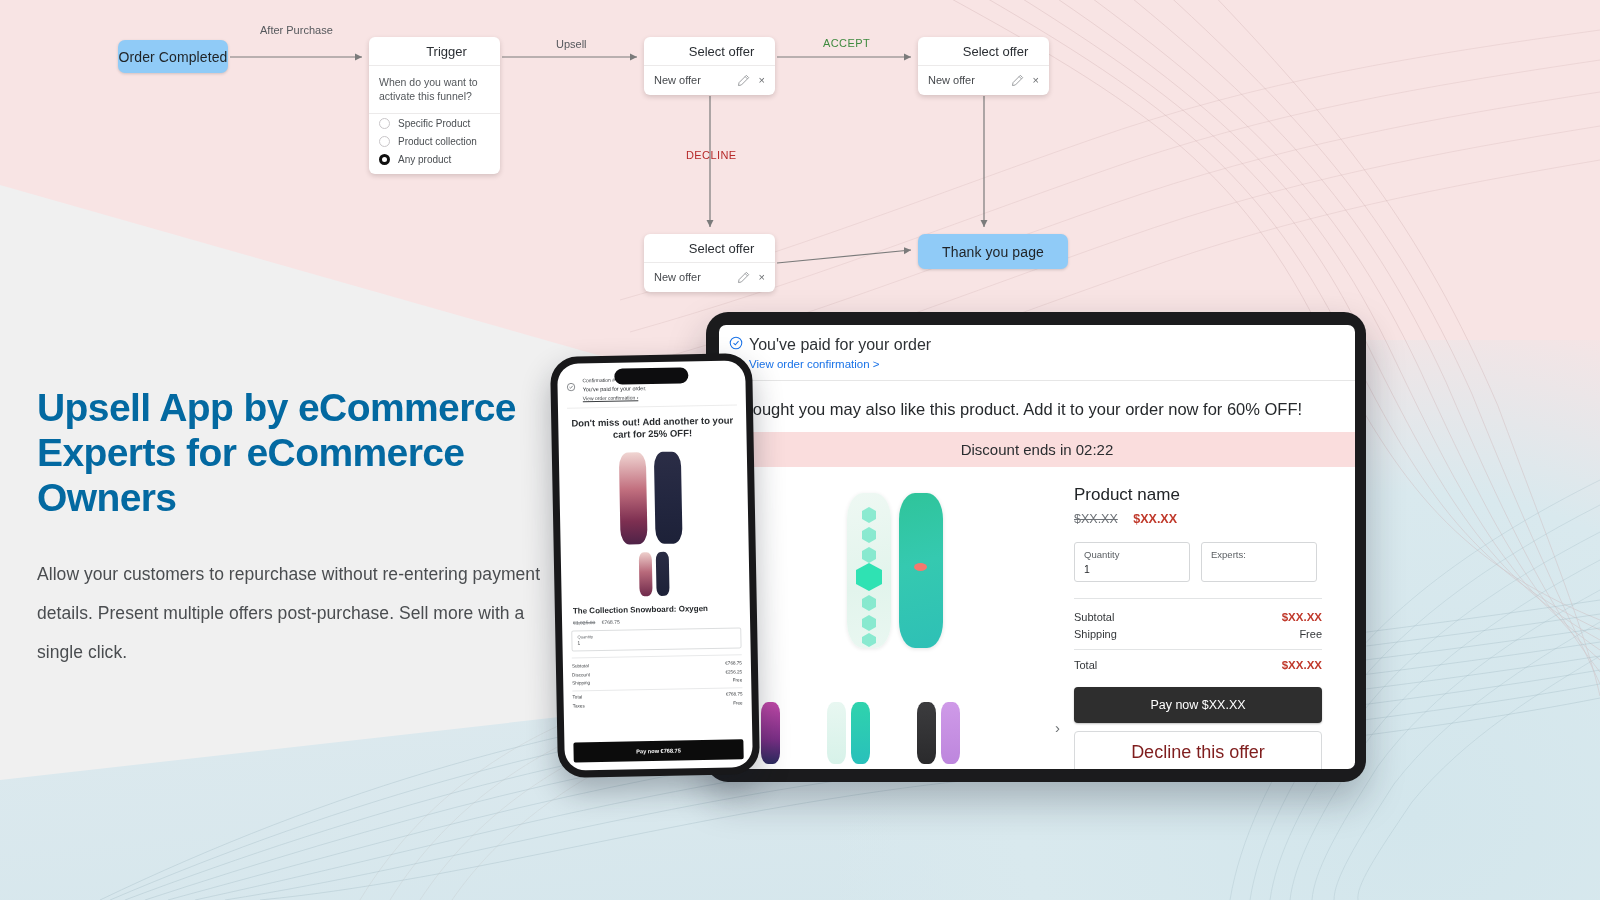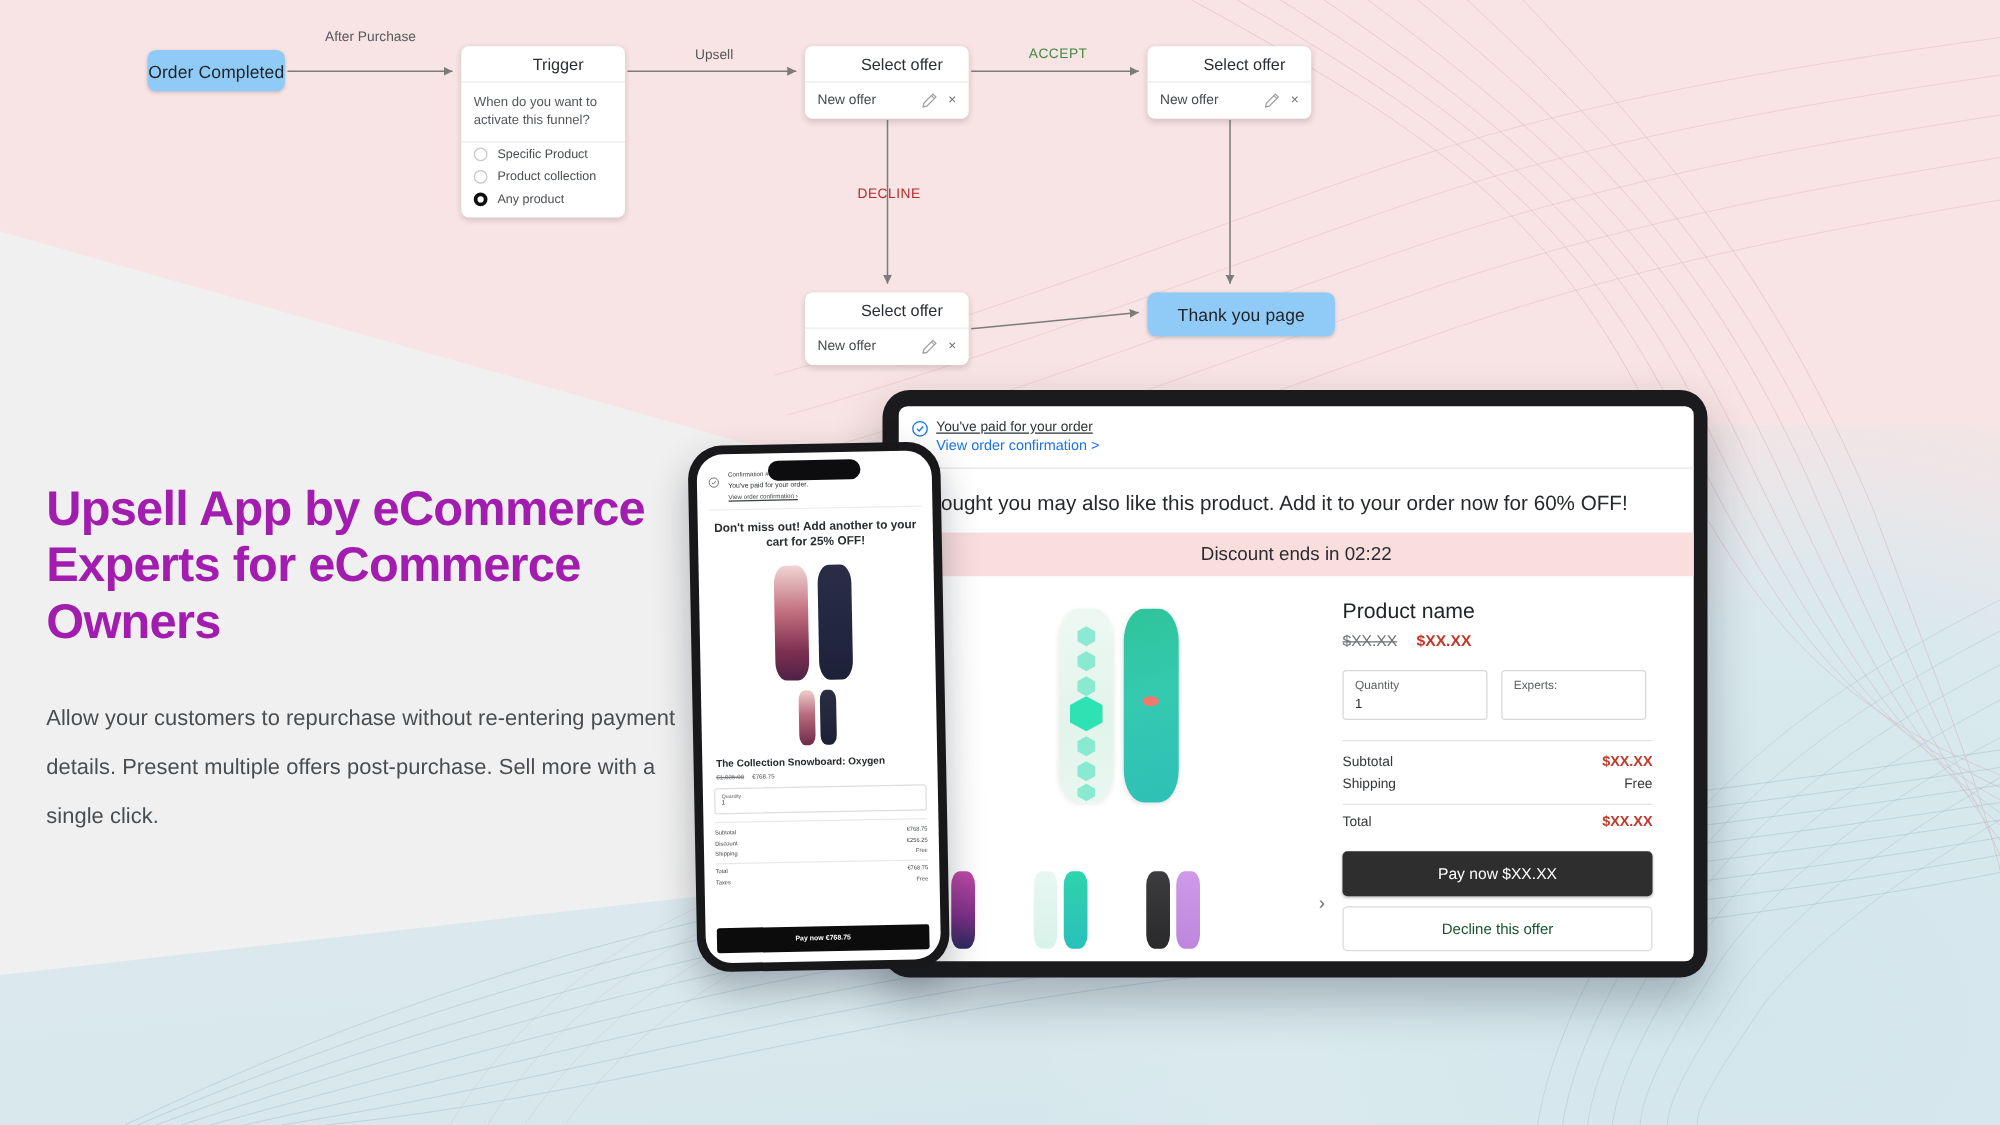--- a/index.html
+++ b/index.html
@@ -79,21 +79,21 @@
   .edge-lbl.accept { color:#3f8a3f; letter-spacing:.4px; font-size:11px; }
   .edge-lbl.decline { color:#b62a2a; letter-spacing:.4px; font-size:11px; }
   #l-after { left:260px; top:24px; }
   #l-upsell { left:556px; top:38px; }
   #l-accept { left:823px; top:37px; }
   #l-decline { left:686px; top:149px; }
 
   
   #copy { position:absolute; left:37px; top:385px; width:520px; z-index:4; }
   #headline {
-    font-size:39px; line-height:1.16; font-weight:bold; color:#a21caf;
+    font-size:39px; line-height:1.16; font-weight:bold; color:#0369a1;
     letter-spacing:-.6px;
   }
   #subcopy {
     margin-top:34px; font-size:17.5px; line-height:2.23; color:#4a4d50;
     letter-spacing:.05px;
   }
 
   
   #tablet {
     position:absolute; left:706px; top:312px; width:660px; height:470px; z-index:5;
@@ -104,21 +104,21 @@
   #tablet-screen {
     width:100%; height:100%; background:#fff; border-radius:7px; overflow:hidden;
     position:relative; display:flex; flex-direction:column;
   }
   .tb-confirm {
     padding:10px 12px 8px 30px; position:relative; border-bottom:1px solid #e6e6e6;
   }
   .tb-check {
     position:absolute; left:10px; top:11px; width:14px; height:14px;
   }
-  .tb-paid { font-size:11px; color:#2e3236; line-height:1.3;text-decoration:underline; }
+  .tb-paid { font-size:16px; color:#2e3236; line-height:1.3; }
   .tb-link { font-size:11.5px; color:#1a73e8; line-height:1.45; }
   .tb-headline {
     font-size:16.5px; color:#26292c; padding:19px 16px 13px 20px; white-space:nowrap;
   }
   .tb-timer {
     background:#FADDDD; text-align:center; font-size:15px; color:#2a2d30;
     padding:9px 0;
   }
   .tb-body { flex:1; display:flex; padding:14px 0 0 0; position:relative; }
   .tb-left { width:355px; position:relative; }
@@ -153,22 +153,22 @@
   .sum-row { display:flex; justify-content:space-between; font-size:11px; padding:2.5px 0; color:#34373a; }
   .sum-row .amt-red { color:#c0392b; font-weight:bold; font-size:11.5px; }
   .sum-row .amt { color:#34373a; }
   .sum-div { border-top:1px solid #e2e4e5; margin:7px 0 6px 0; }
   .btn-pay {
     margin-top:14px; background:#2e2e2e; color:#fff; border-radius:4px;
     text-align:center; font-size:12.5px; padding:11px 0;
     box-shadow:0 1px 2px rgba(0,0,0,.25);
   }
   .btn-decline {
-    margin-top:8px; background:#fff; color:#14532d; border:1px solid #d8dadc;
-    border-radius:4px; text-align:center; font-size:12px; padding:10px 0;
+    margin-top:8px; background:#fff; color:#7f1d1d; border:1px solid #d8dadc;
+    border-radius:4px; text-align:center; font-size:18px; padding:10px 0;
   }
 
   
   #phone {
     position:absolute; left:554px; top:355px; width:202px; height:421px; z-index:6;
     background:#18181a; border-radius:27px;
     box-shadow:0 14px 30px rgba(20,25,40,.3);
     padding:7px;
     transform:rotate(-1.1deg);
   }

